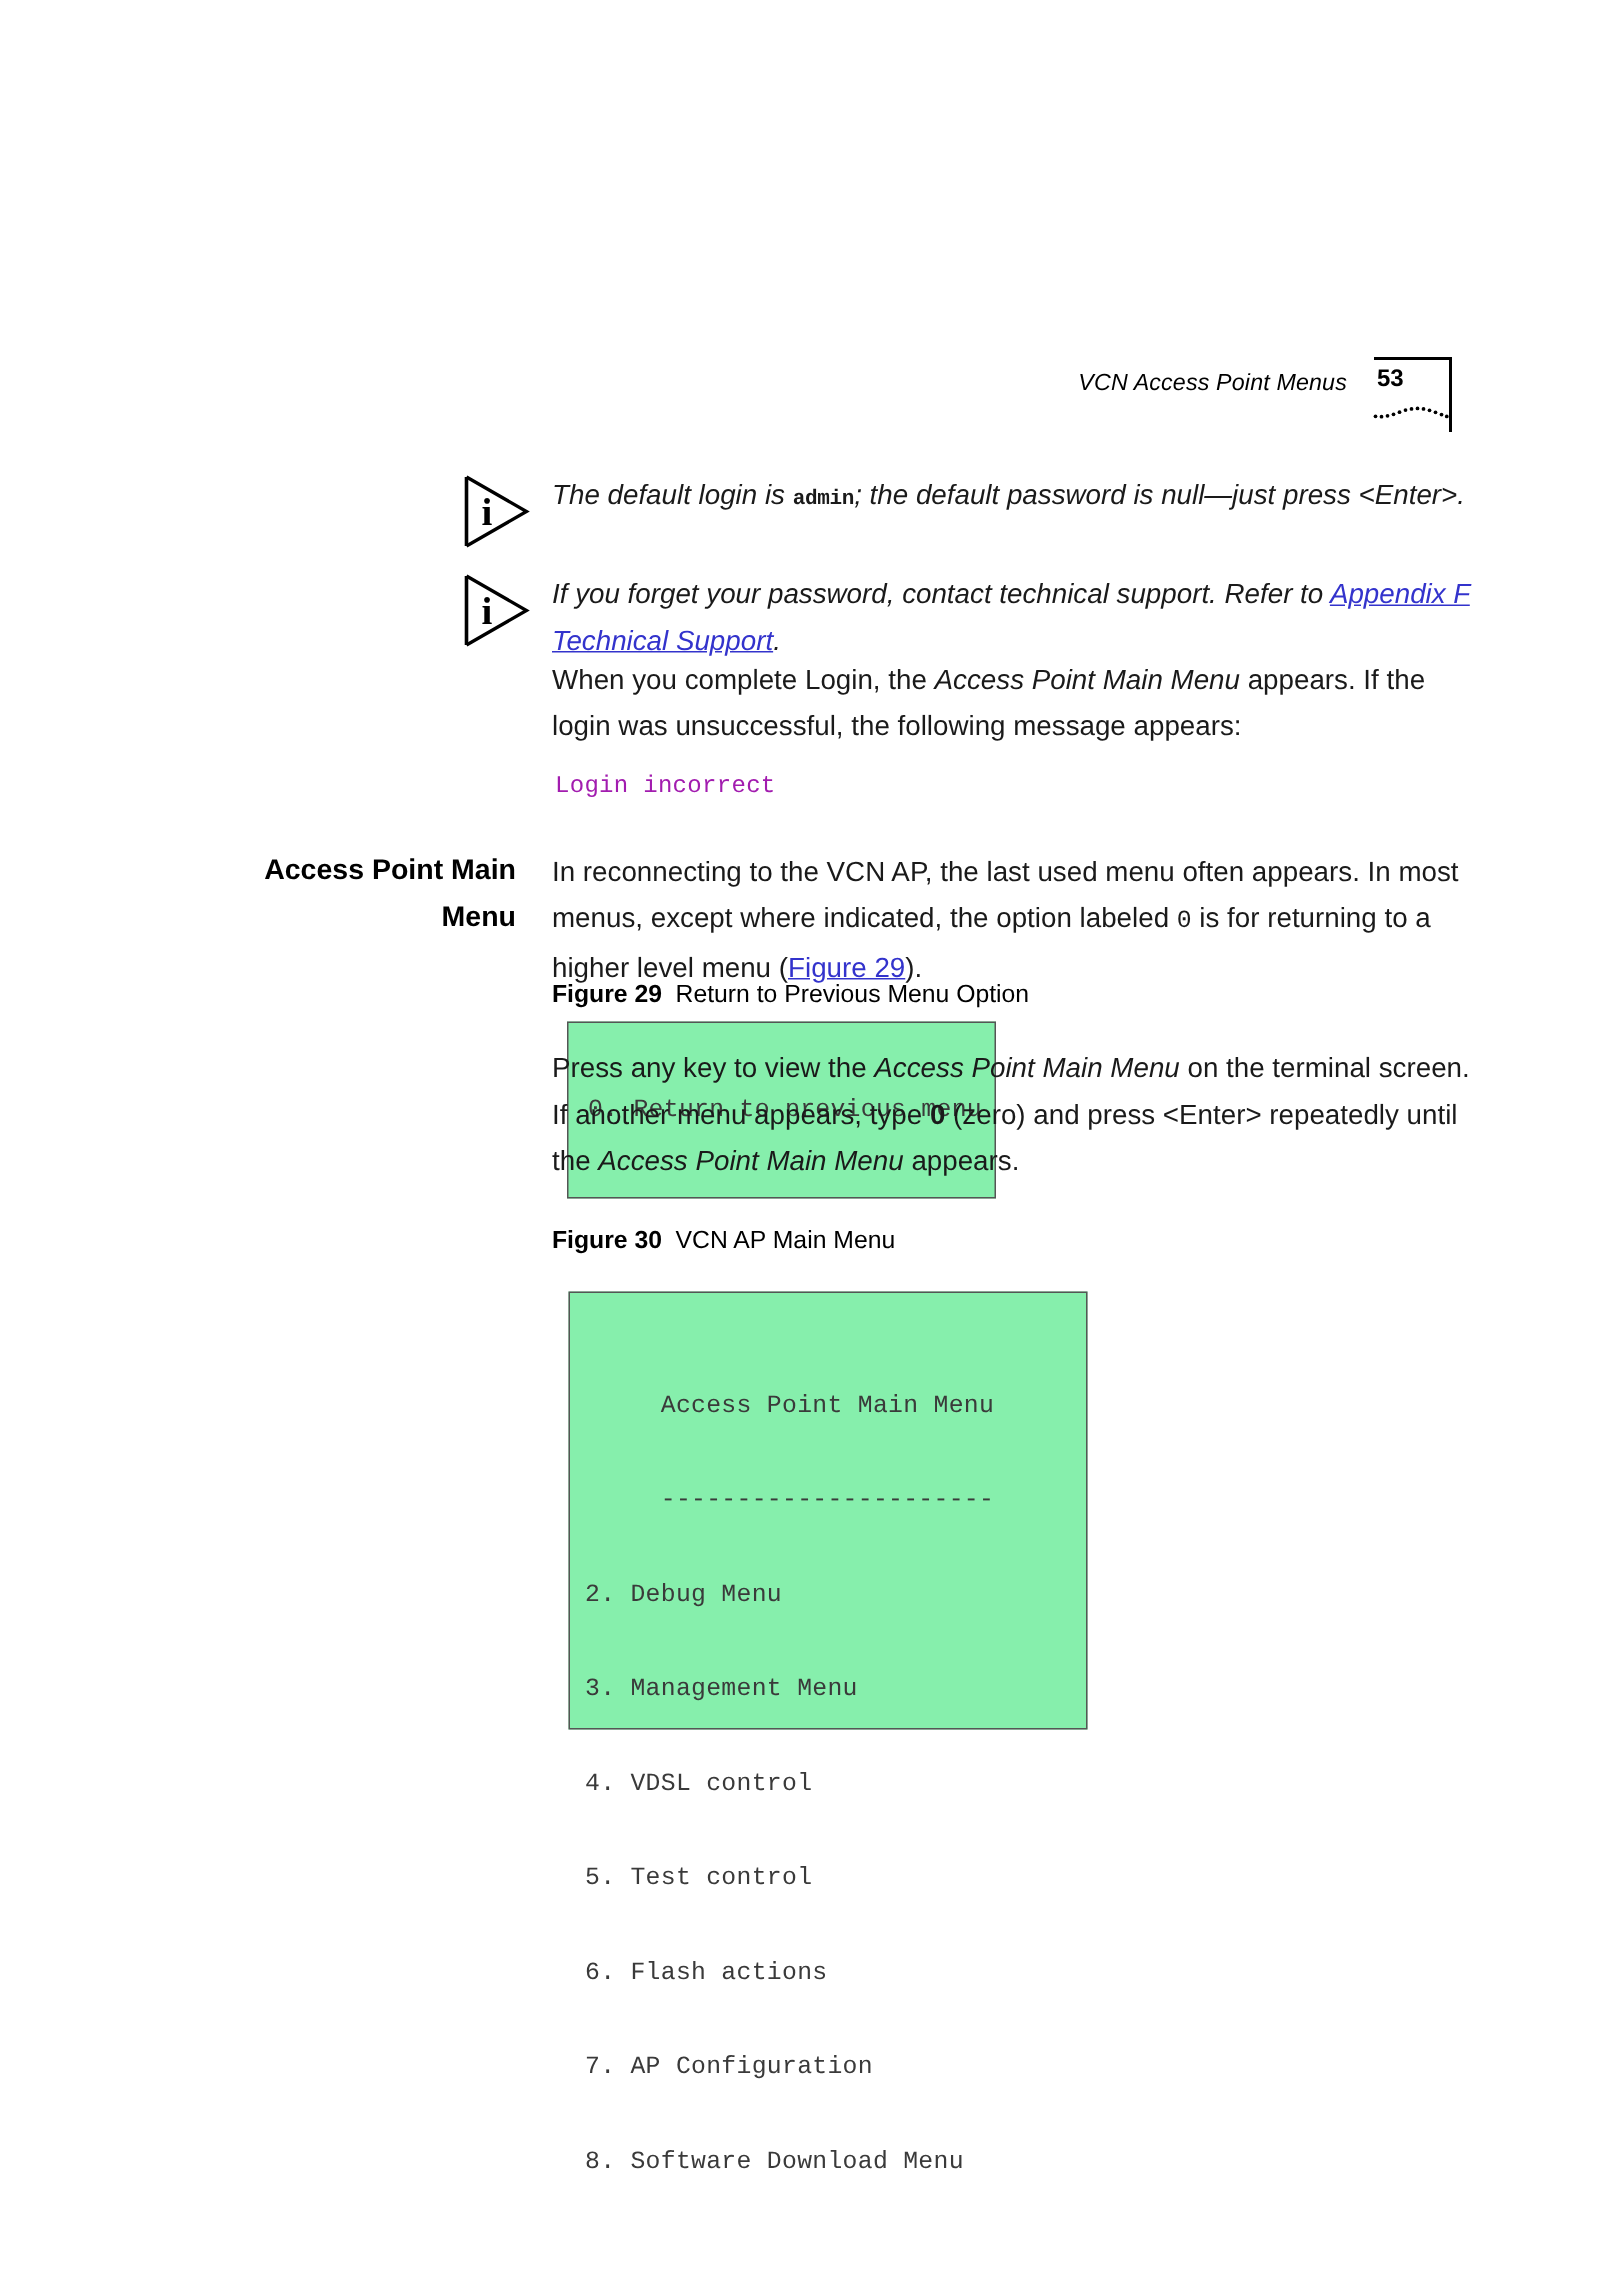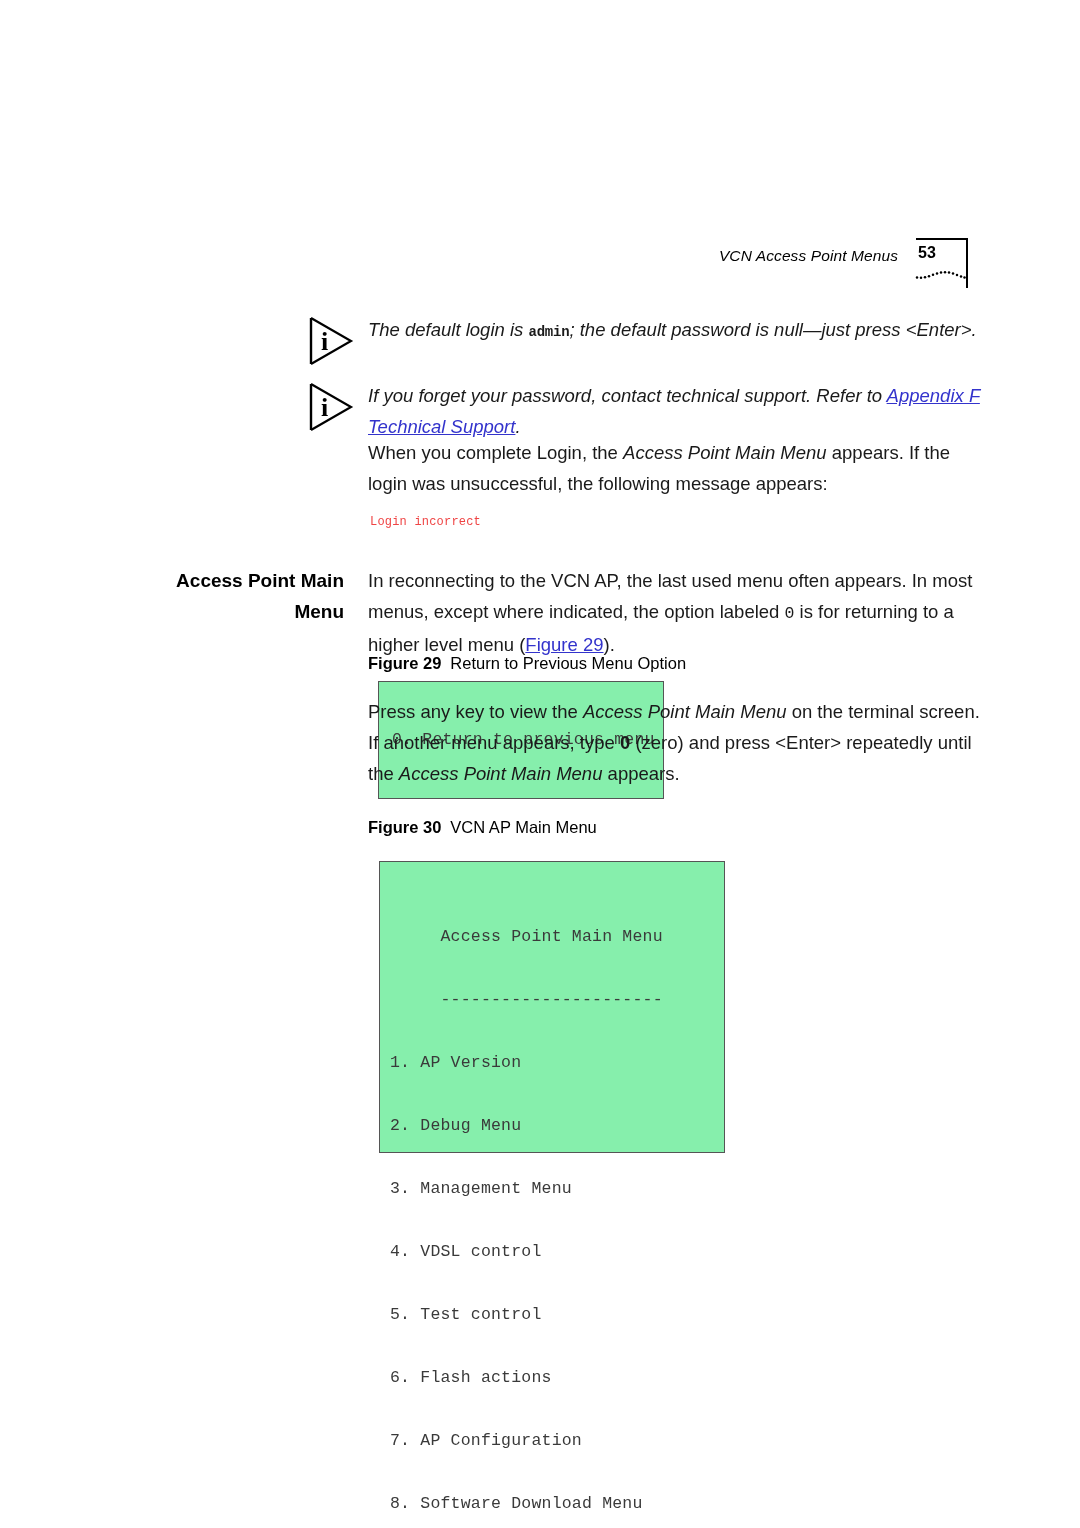--- a/index.html
+++ b/index.html
@@ -130,23 +130,23 @@
     font-weight: bold;
     font-size: 19px;
     line-height: 31px;
     color: #000;
   }
 
   
   .mono-line {
     position: absolute;
     font-family: "Liberation Mono", monospace;
-    font-size: 12px;
+    font-size: 16px;
     letter-spacing: 0.2px;
-    color: #ef4444;
+    color: #a21caf;
   }
 
   
   .fig-caption {
     position: absolute;
     font-size: 16.5px;
     color: #000;
     white-space: nowrap;
   }
   .fig-caption .fig-num {
@@ -253,21 +253,20 @@
     <span>Press any key to view the </span><i>Access Point Main Menu</i><span> on the terminal screen. If another menu appears, type </span><span class="b">0</span><span> (zero) and press &lt;Enter&gt; repeatedly until the </span><i>Access Point Main Menu</i><span> appears.</span>
   </div>
 
   <div class="fig-caption" style="left:368px; top:818px;">
     <span class="fig-num">Figure 30</span><span>VCN AP Main Menu</span>
   </div>
 
   <div class="term-box block" style="left:379px; top:861px; width:346px; height:292px;">
     <span class="row">     Access Point Main Menu</span>
     <span class="row">     ----------------------</span>
-    <span class="row">1. AP Version</span>
     <span class="row">2. Debug Menu</span>
     <span class="row">3. Management Menu</span>
     <span class="row">4. VDSL control</span>
     <span class="row">5. Test control</span>
     <span class="row">6. Flash actions</span>
     <span class="row">7. AP Configuration</span>
     <span class="row">8. Software Download Menu</span>
     
     
     

